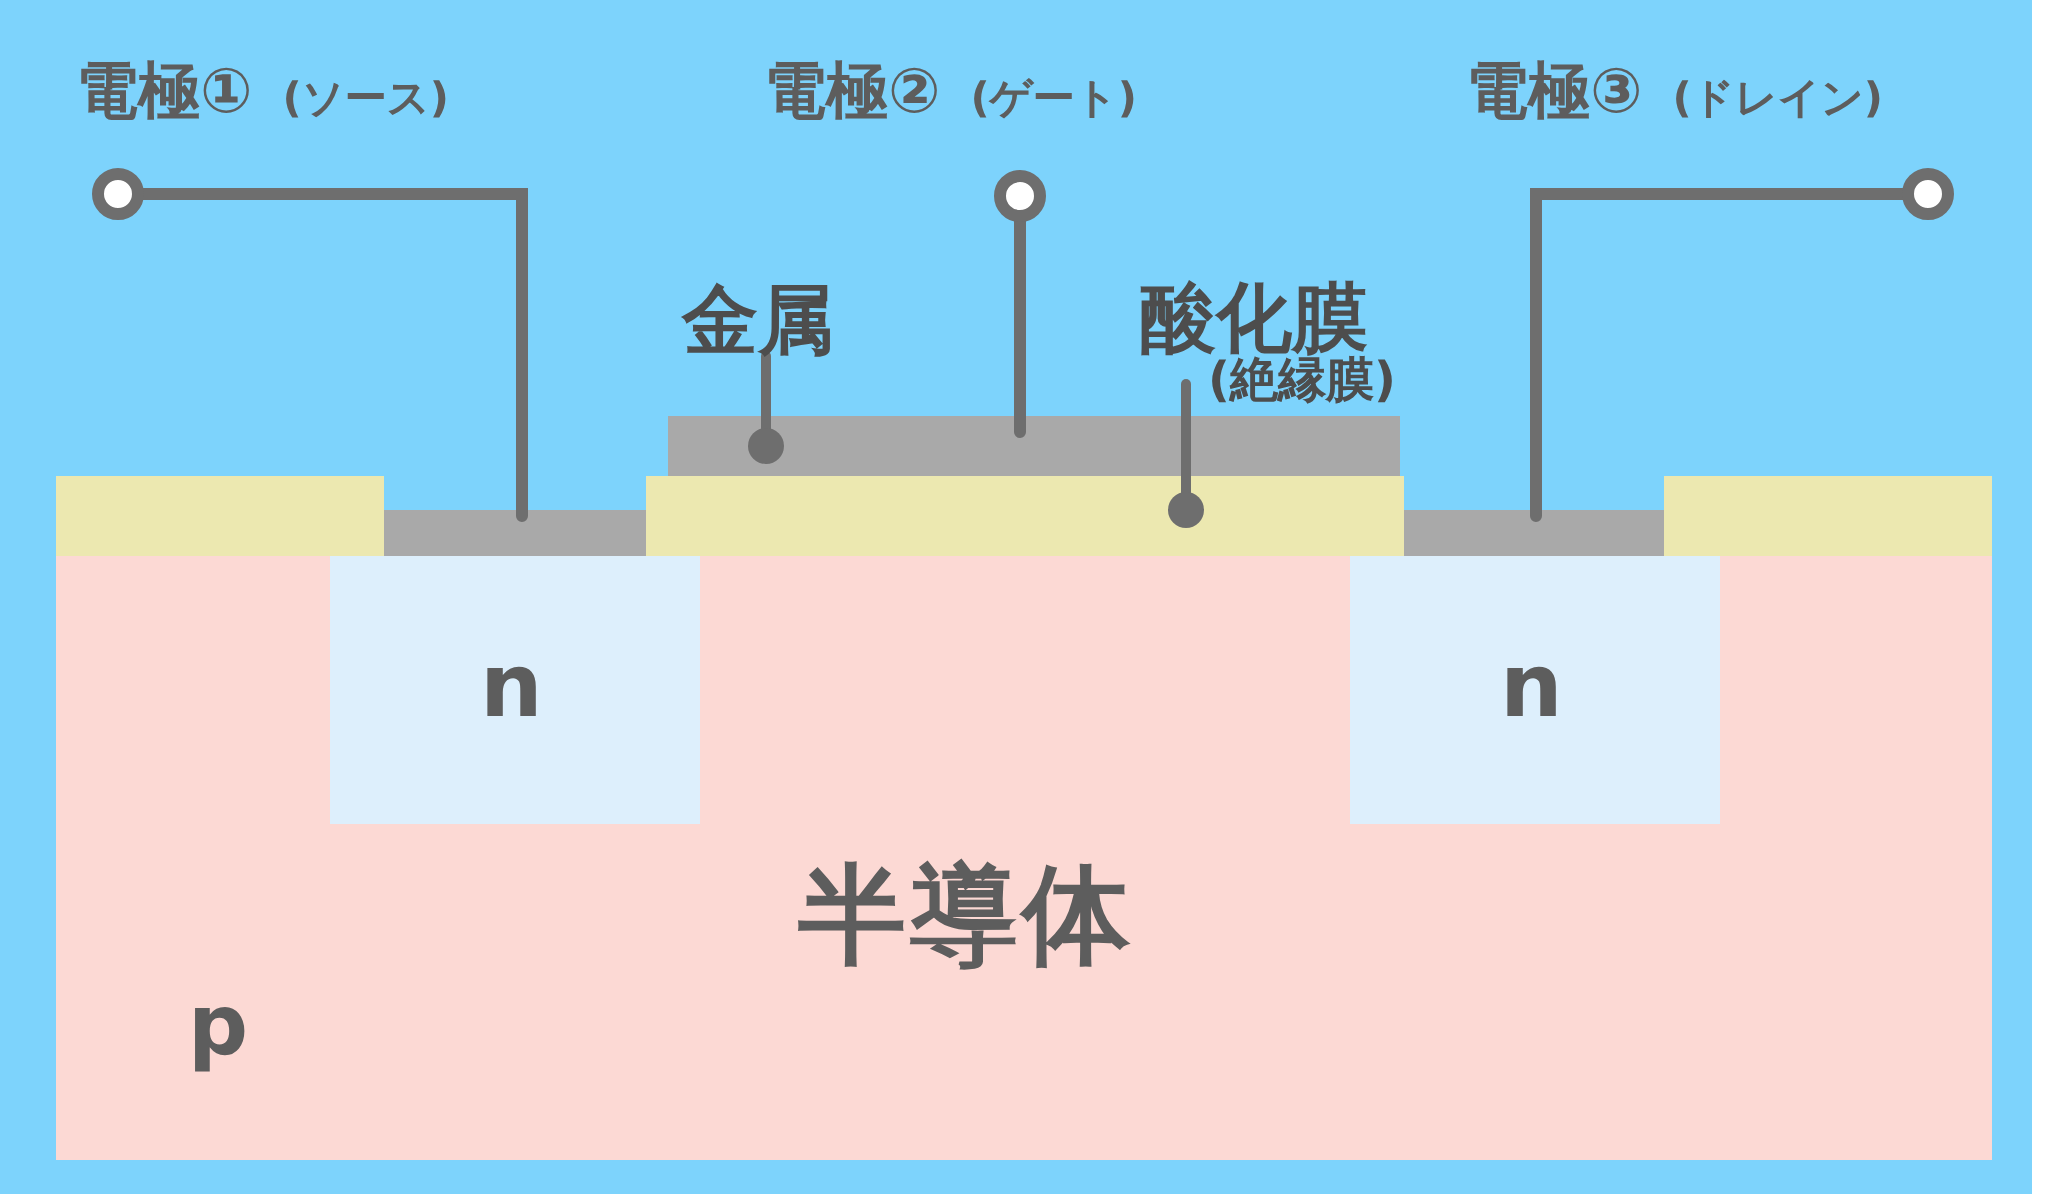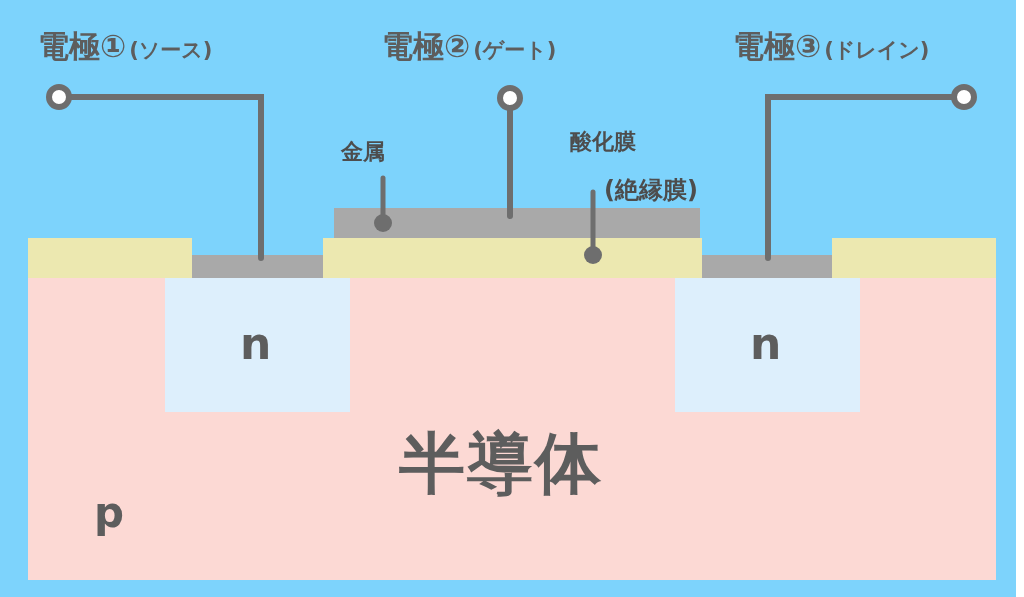--- a/index.html
+++ b/index.html
@@ -34,43 +34,43 @@
     letter-spacing: 0px;
   }
   .lbl-sub {
     font-size: 21px;
   }
   .electrode-label {
     display: flex;
     align-items: baseline;
   }
   .electrode-label .paren {
-    margin-left: 3px;
+    margin-left: 15px;
   }
   .lbl-layer {
-    font-size: 22px;
+    font-size: 38px;
     color: #4d4d4d;
   }
   .lbl-layer-sub {
     font-size: 24px;
     color: #4d4d4d;
     font-weight: bold;
   }
   .lbl-n {
     font-size: 44px;
     color: #5d5d5d;
     font-weight: bold;
   }
   .lbl-p {
     font-size: 42px;
     color: #5d5d5d;
     font-weight: bold;
   }
   .lbl-semi {
-    font-size: 66px;
+    font-size: 54px;
     color: #5d5d5d;
     font-weight: bold;
     letter-spacing: 2px;
   }
 </style>
 </head>
 <body>
 
 <div id="stage">
 
@@ -116,21 +116,21 @@
     <span class="lbl-sub paren">(ドレイン)</span>
   </div>
 
   <div class="lbl electrode-label" style="left:382px; top:31px;">
     <span class="lbl-main">電極②</span>
     <span class="lbl-sub paren">(ゲート)</span>
   </div>
 
   <div class="lbl lbl-layer" style="left:341px; top:141px;">金属</div>
 
-  <div class="lbl lbl-layer" style="left:570px; top:131px;font-family:Liberation Serif, serif;">酸化膜</div>
+  <div class="lbl lbl-layer" style="left:570px; top:141px;font-family:Liberation Serif, serif;">酸化膜</div>
   <div class="lbl lbl-layer-sub" style="left:604px; top:178px;">(絶縁膜)</div>
 
   <div class="lbl lbl-n" style="left:240px; top:322px;">n</div>
   <div class="lbl lbl-n" style="left:750px; top:322px;">n</div>
 
   <div class="lbl lbl-semi" style="left:399px; top:431px;">半導体</div>
 
   <div class="lbl lbl-p" style="left:94px; top:492px;">p</div>
 
 </div>

